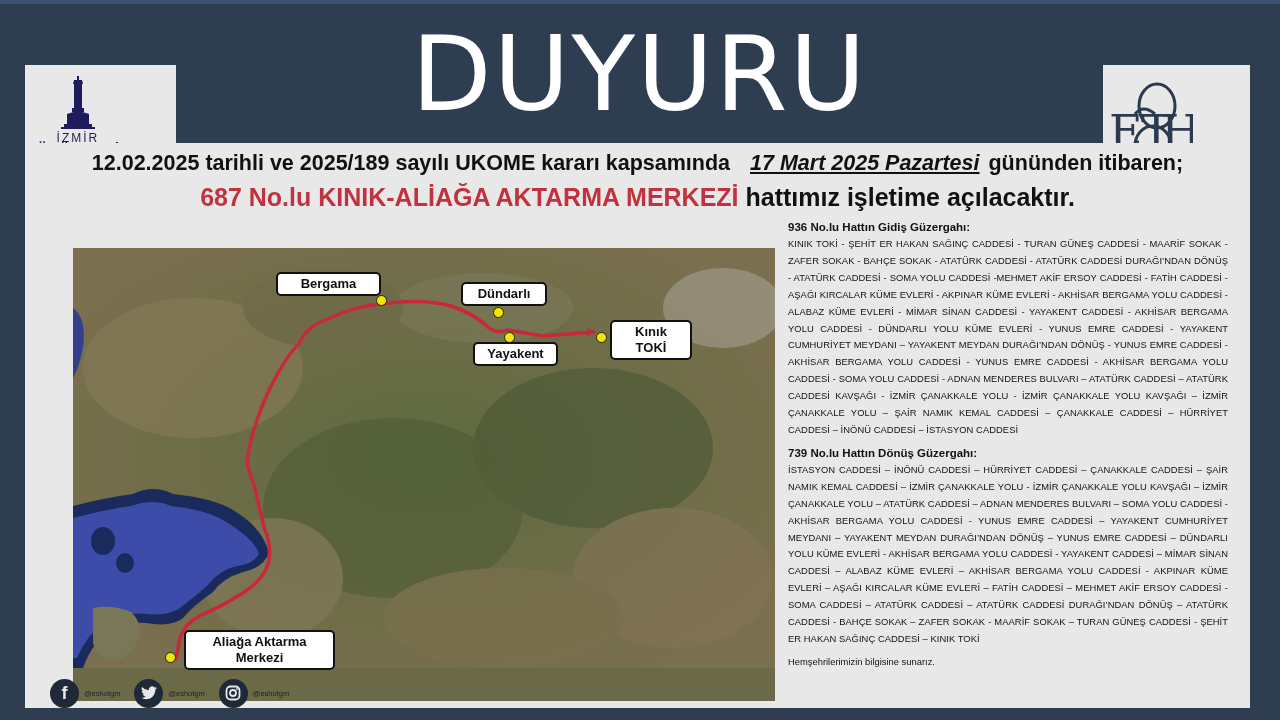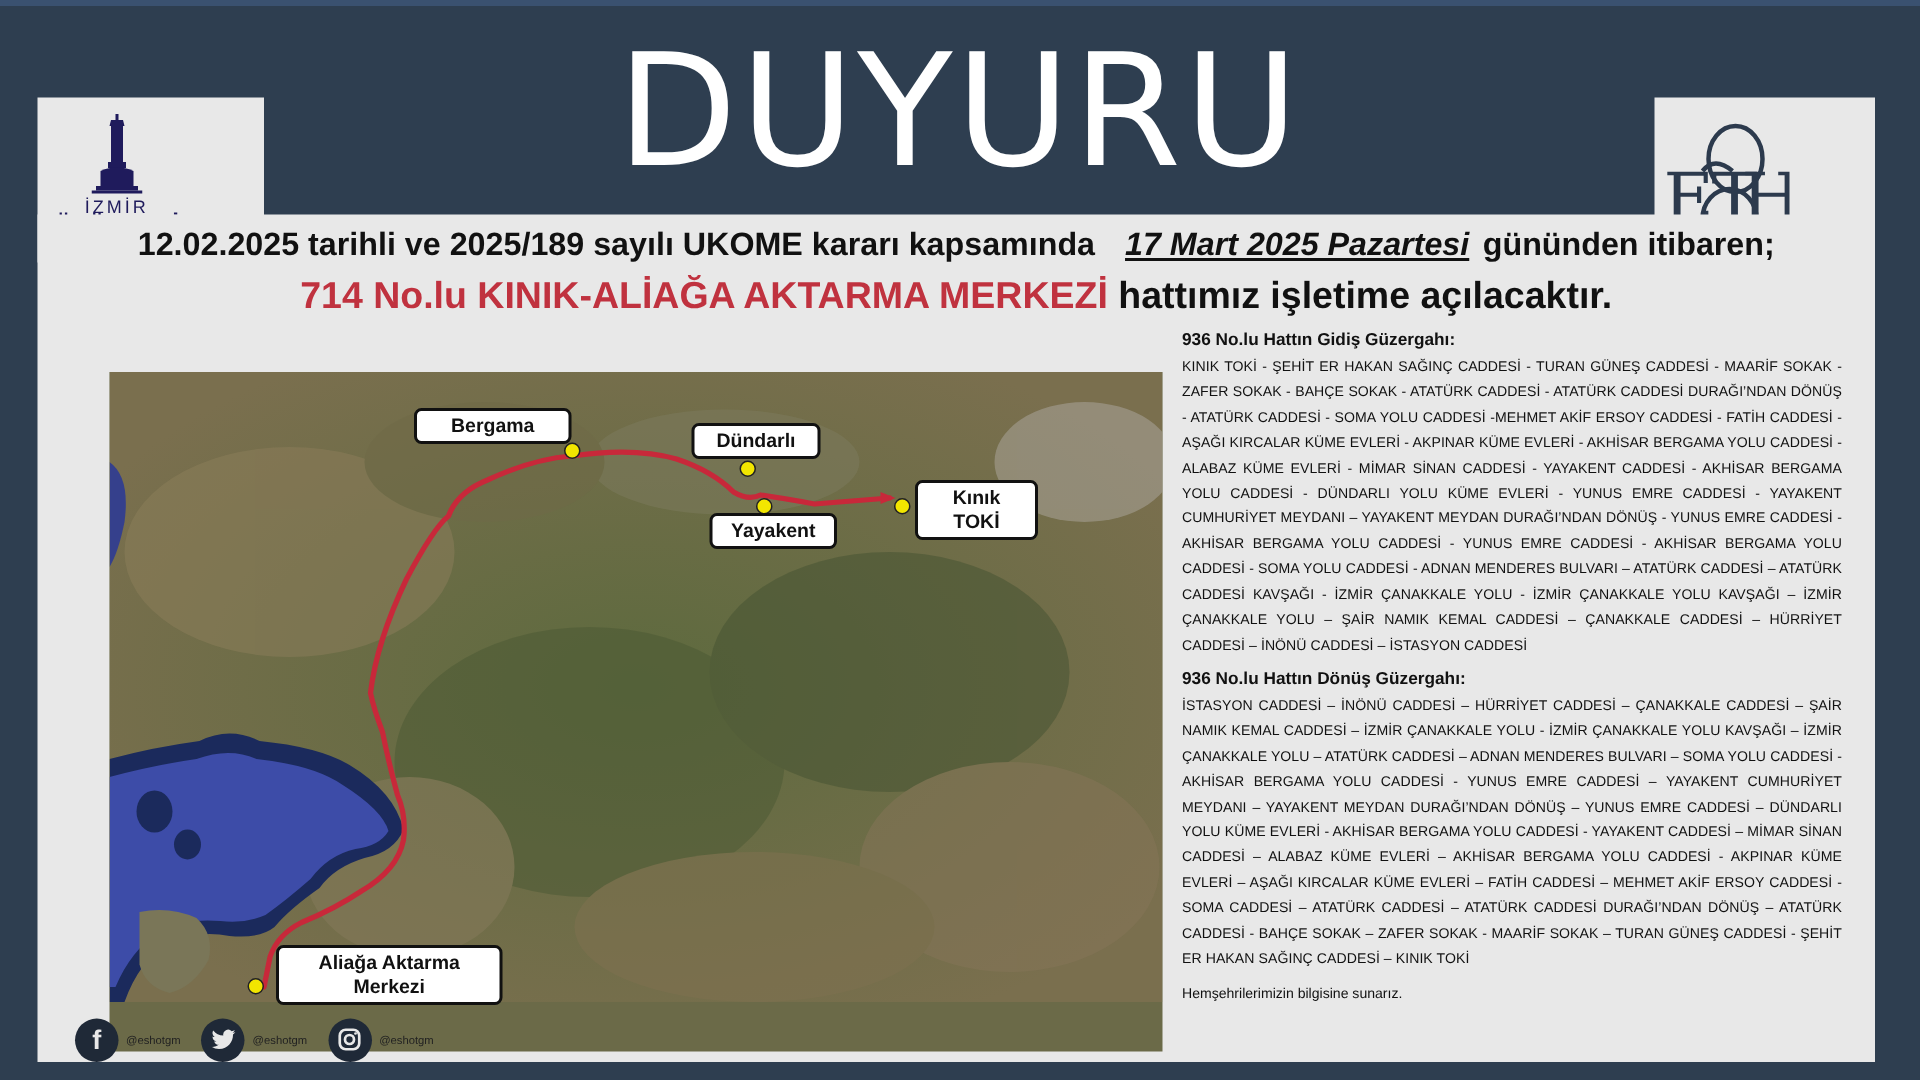--- a/index.html
+++ b/index.html
@@ -76,21 +76,21 @@
 </div>
 
 <div class="panel"></div>
 
 <div class="line1">
   <span>12.02.2025 tarihli ve 2025/189 sayılı UKOME kararı  kapsamında</span>
   <span class="date">17 Mart 2025 Pazartesi</span>
   <span>gününden itibaren;</span>
 </div>
 <div class="line2">
-  <span class="red">714 No.lu KINIK-ALİAĞA AKTARMA MERKEZİ</span>
+  <span class="red">687 No.lu KINIK-ALİAĞA AKTARMA MERKEZİ</span>
   <span>hattımız işletime açılacaktır.</span>
 </div>
 
 <div class="map">
   <svg width="702" height="420" viewBox="0 0 702 420">
     <defs>
       <radialGradient id="g1" cx="50%" cy="50%" r="60%">
         <stop offset="0%" stop-color="#5d6a3e"></stop>
         <stop offset="100%" stop-color="#7a6f4e"></stop>
       </radialGradient>
@@ -138,21 +138,21 @@
   <div class="dot" style="left:92px;top:404px;"></div>
   <div class="label" style="left:111px;top:382px;width:151px;">
     <div>Aliağa Aktarma</div>
     <div>Merkezi</div>
   </div>
 </div>
 
 <div class="routes">
   <h3>936 No.lu  Hattın Gidiş  Güzergahı:</h3>
   <p>KINIK TOKİ - ŞEHİT ER HAKAN SAĞINÇ CADDESİ - TURAN GÜNEŞ CADDESİ - MAARİF SOKAK - ZAFER SOKAK - BAHÇE SOKAK - ATATÜRK CADDESİ - ATATÜRK CADDESİ DURAĞI’NDAN DÖNÜŞ - ATATÜRK CADDESİ - SOMA YOLU CADDESİ -MEHMET AKİF ERSOY CADDESİ - FATİH CADDESİ - AŞAĞI KIRCALAR KÜME EVLERİ - AKPINAR KÜME EVLERİ - AKHİSAR BERGAMA YOLU CADDESİ - ALABAZ KÜME EVLERİ - MİMAR SİNAN CADDESİ - YAYAKENT CADDESİ - AKHİSAR BERGAMA YOLU CADDESİ - DÜNDARLI YOLU KÜME EVLERİ - YUNUS EMRE CADDESİ - YAYAKENT CUMHURİYET MEYDANI – YAYAKENT MEYDAN DURAĞI’NDAN DÖNÜŞ - YUNUS EMRE CADDESİ - AKHİSAR BERGAMA YOLU CADDESİ - YUNUS EMRE CADDESİ - AKHİSAR BERGAMA YOLU CADDESİ - SOMA YOLU CADDESİ - ADNAN MENDERES BULVARI – ATATÜRK CADDESİ – ATATÜRK CADDESİ KAVŞAĞI - İZMİR ÇANAKKALE YOLU - İZMİR ÇANAKKALE YOLU KAVŞAĞI – İZMİR ÇANAKKALE YOLU – ŞAİR NAMIK KEMAL CADDESİ – ÇANAKKALE CADDESİ – HÜRRİYET CADDESİ – İNÖNÜ CADDESİ – İSTASYON CADDESİ</p>
-  <h3 class="sec2">936 No.lu  Hattın Dönüş Güzergahı:</h3>
+  <h3 class="sec2">739 No.lu  Hattın Dönüş Güzergahı:</h3>
   <p>İSTASYON CADDESİ – İNÖNÜ CADDESİ – HÜRRİYET CADDESİ – ÇANAKKALE CADDESİ – ŞAİR NAMIK KEMAL CADDESİ – İZMİR ÇANAKKALE YOLU - İZMİR ÇANAKKALE YOLU KAVŞAĞI – İZMİR ÇANAKKALE YOLU – ATATÜRK CADDESİ – ADNAN MENDERES BULVARI – SOMA YOLU CADDESİ - AKHİSAR BERGAMA YOLU CADDESİ - YUNUS EMRE CADDESİ – YAYAKENT CUMHURİYET MEYDANI – YAYAKENT MEYDAN DURAĞI’NDAN DÖNÜŞ – YUNUS EMRE CADDESİ – DÜNDARLI YOLU KÜME EVLERİ - AKHİSAR BERGAMA YOLU CADDESİ - YAYAKENT CADDESİ – MİMAR SİNAN CADDESİ – ALABAZ KÜME EVLERİ – AKHİSAR BERGAMA YOLU CADDESİ - AKPINAR KÜME EVLERİ – AŞAĞI KIRCALAR KÜME EVLERİ – FATİH CADDESİ – MEHMET AKİF ERSOY CADDESİ - SOMA CADDESİ – ATATÜRK CADDESİ – ATATÜRK CADDESİ DURAĞI’NDAN DÖNÜŞ – ATATÜRK CADDESİ - BAHÇE SOKAK – ZAFER SOKAK - MAARİF SOKAK –  TURAN GÜNEŞ CADDESİ - ŞEHİT ER HAKAN SAĞINÇ CADDESİ – KINIK TOKİ</p>
   <div class="closing">Hemşehrilerimizin bilgisine sunarız.</div>
 </div>
 
 <div class="footer">
   <div class="social">
     <span class="ic">f</span>
     <span class="handle">@eshotgm</span>
   </div>
   <div class="social">

